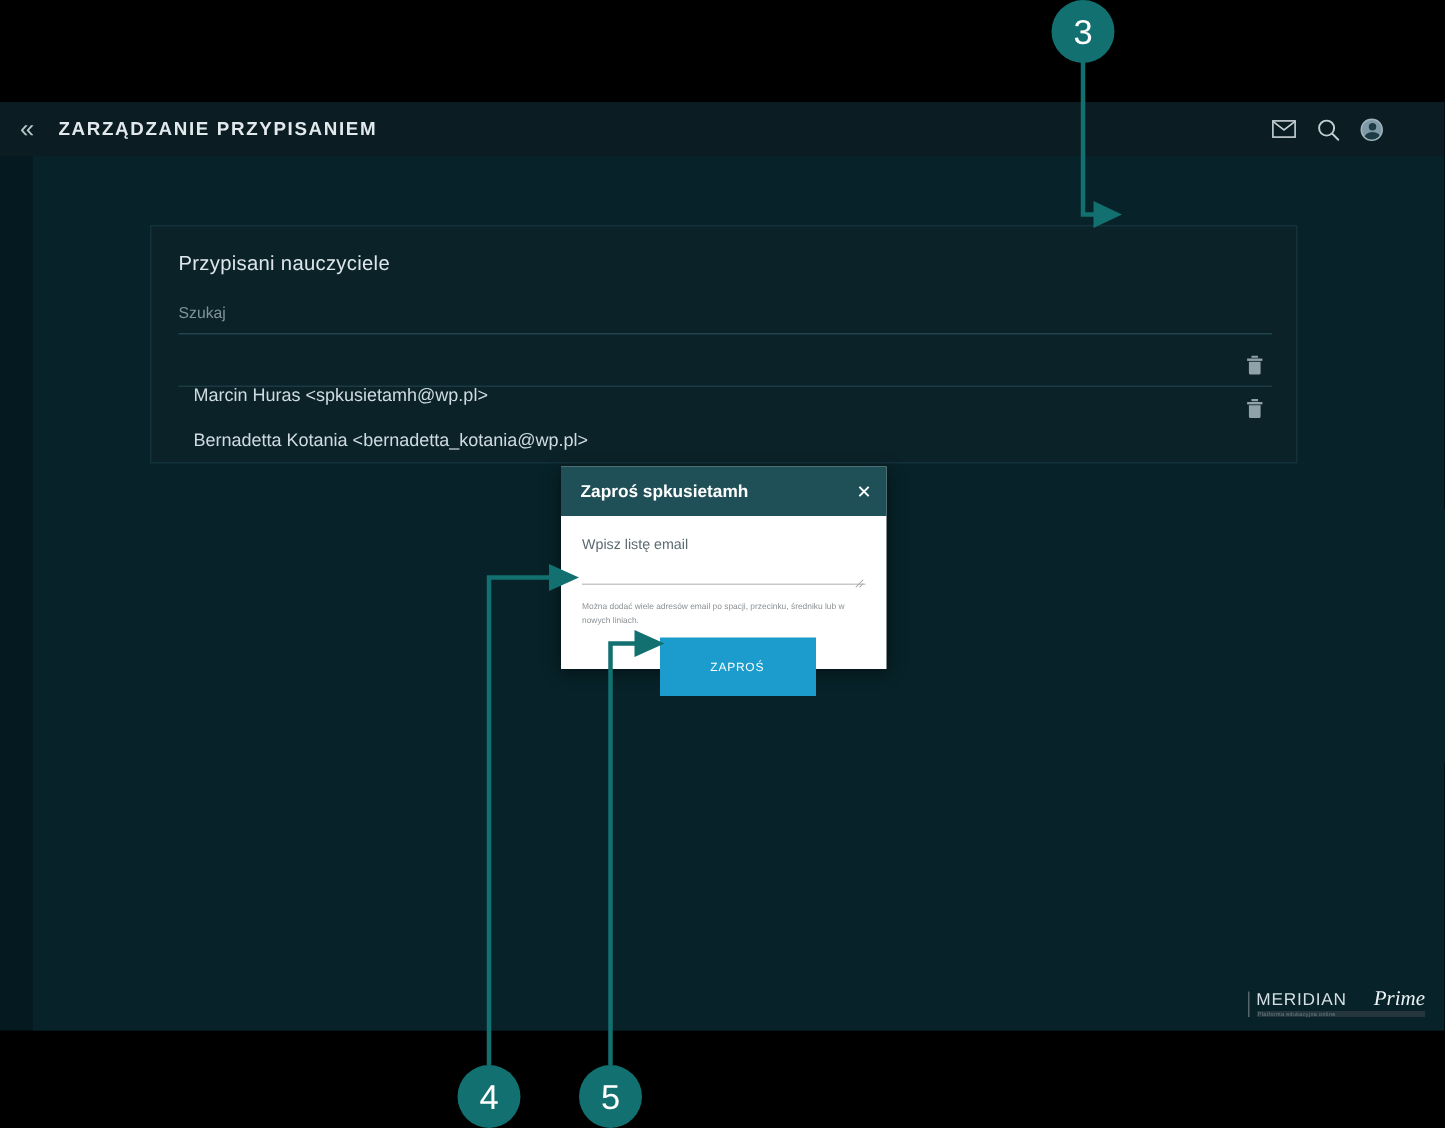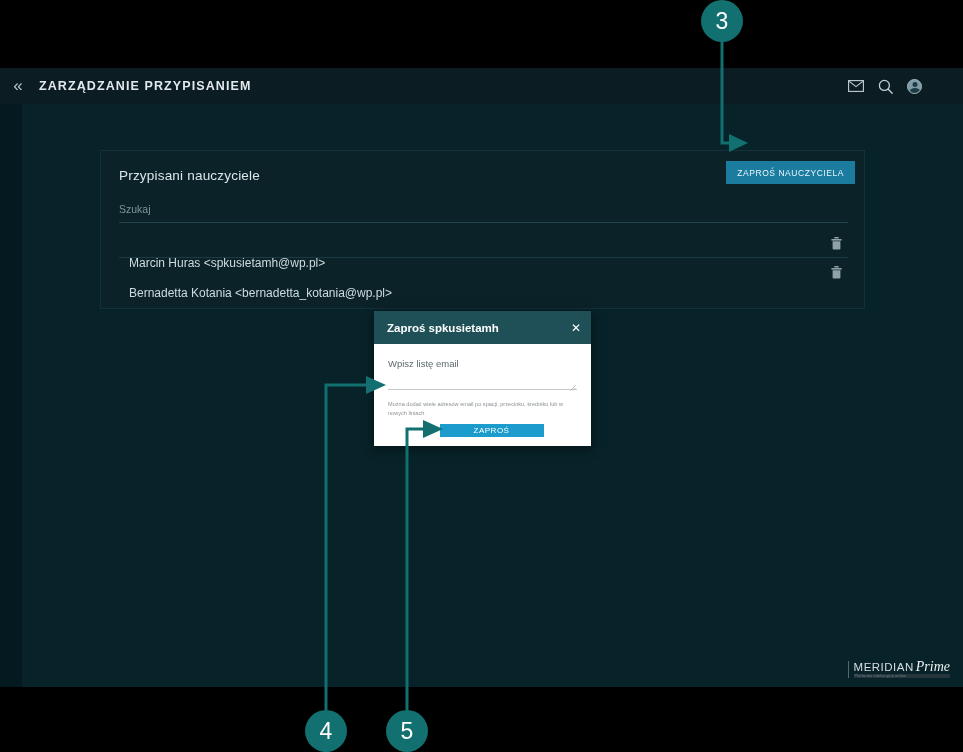--- a/index.html
+++ b/index.html
@@ -92,21 +92,21 @@
   .teacher-name { color: #cfdbe0; font-size: 12px; padding-left: 10px; margin-top: 40px; }
   .trash-icon { margin-right: 6px; display: flex; align-items: center; cursor: pointer; }
 
   
   .brand {
     position: absolute; right: 13px; bottom: 9px;
     display: flex; align-items: flex-end; gap: 3px;
   }
   .brand-bar { width: 1px; height: 17px; background: #55676d; margin-right: 2px; }
   .brand-text { display: flex; flex-direction: column; }
-  .brand-top { display: flex; align-items: baseline; gap: 2px; }
+  .brand-top { display: flex; align-items: baseline; gap: 18px; }
   .brand-meridian {
     color: #d6dfe3; font-size: 11.5px; letter-spacing: .5px;
     font-family: "Liberation Sans", sans-serif;
   }
   .brand-prime {
     color: #eef4f6; font-size: 14px; font-style: italic;
     font-family: "Liberation Serif", serif; line-height: .9;
   }
   .brand-tagline {
     color: #6d8189; font-size: 3.6px; letter-spacing: .25px;
@@ -140,21 +140,21 @@
   .resize-grip {
     position: absolute; right: 15px; bottom: 3px;
     width: 6px; height: 6px; pointer-events: none;
   }
   .modal-help {
     margin: 6px 14px 0; color: #8c9296; font-size: 5.6px; line-height: 1.55;
   }
   .modal-actions { margin-top: 7px; padding: 0 14px; display: flex; justify-content: center; }
   .invite-btn {
     background: #1b9ccc; color: #ffffff; border: none; cursor: pointer;
-    font-size: 8px; letter-spacing: .5px; padding: 2px 0; width: 104px;
+    font-size: 8px; letter-spacing: .5px; padding: 15px 0; width: 104px;
     margin-left: 18px; font-family: "Liberation Sans", sans-serif;
   }
 
   
   .callouts { position: absolute; left: 0; top: 0; width: 963px; height: 752px; pointer-events: none; }
   .callout-badge {
     position: absolute; width: 42px; height: 42px; border-radius: 50%;
     background: #137070; color: #ffffff;
     display: flex; align-items: center; justify-content: center;
     font-size: 23px; font-family: "Liberation Sans", sans-serif;
@@ -193,21 +193,20 @@
             <span></span>
         </span>
       </div>
     </div>
 
     <div class="content-surface">
 
       <div class="panel">
         <div class="panel-title">Przypisani nauczyciele</div>
 
-        <button class="invite-teacher-btn">ZAPROŚ NAUCZYCIELA</button>
 
         <div class="search-row">
           <input class="search-input" type="text" placeholder="Szukaj" style="">
         </div>
 
         <div class="teacher-row r0">
           <span class="teacher-name">Marcin Huras &lt;spkusietamh@wp.pl&gt;</span>
           <span class="trash-icon">
             <svg width="11" height="13" viewBox="0 0 11 13" fill="#8fa2a9">
               <rect x="3.3" y="0" width="4.4" height="1.5"></rect>

